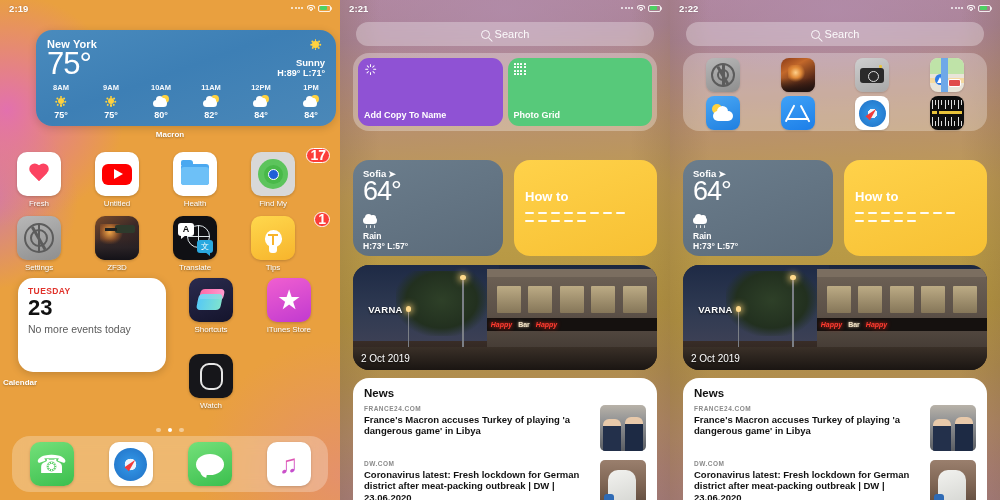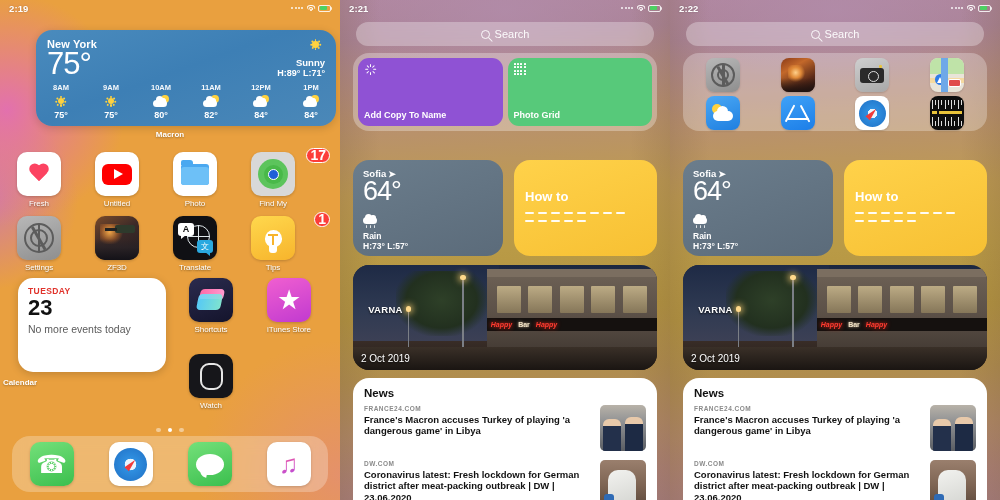--- a/index.html
+++ b/index.html
@@ -558,21 +558,21 @@
           <div class="ic ic-youtube">
               <div class="ytb"></div>
             </div>
           <div class="badge">17</div>
           <div class="nm">Untitled</div>
         </div>
         <div class="app">
           <div class="ic ic-files">
               <div class="folder"></div>
             </div>
-          <div class="nm">Photo</div>
+          <div class="nm">Health</div>
         </div>
         <div class="app">
           <div class="ic ic-findmy">
               <div class="fm"></div>
             </div>
           <div class="nm">Find My</div>
         </div>
       </div>
     </div>
 

